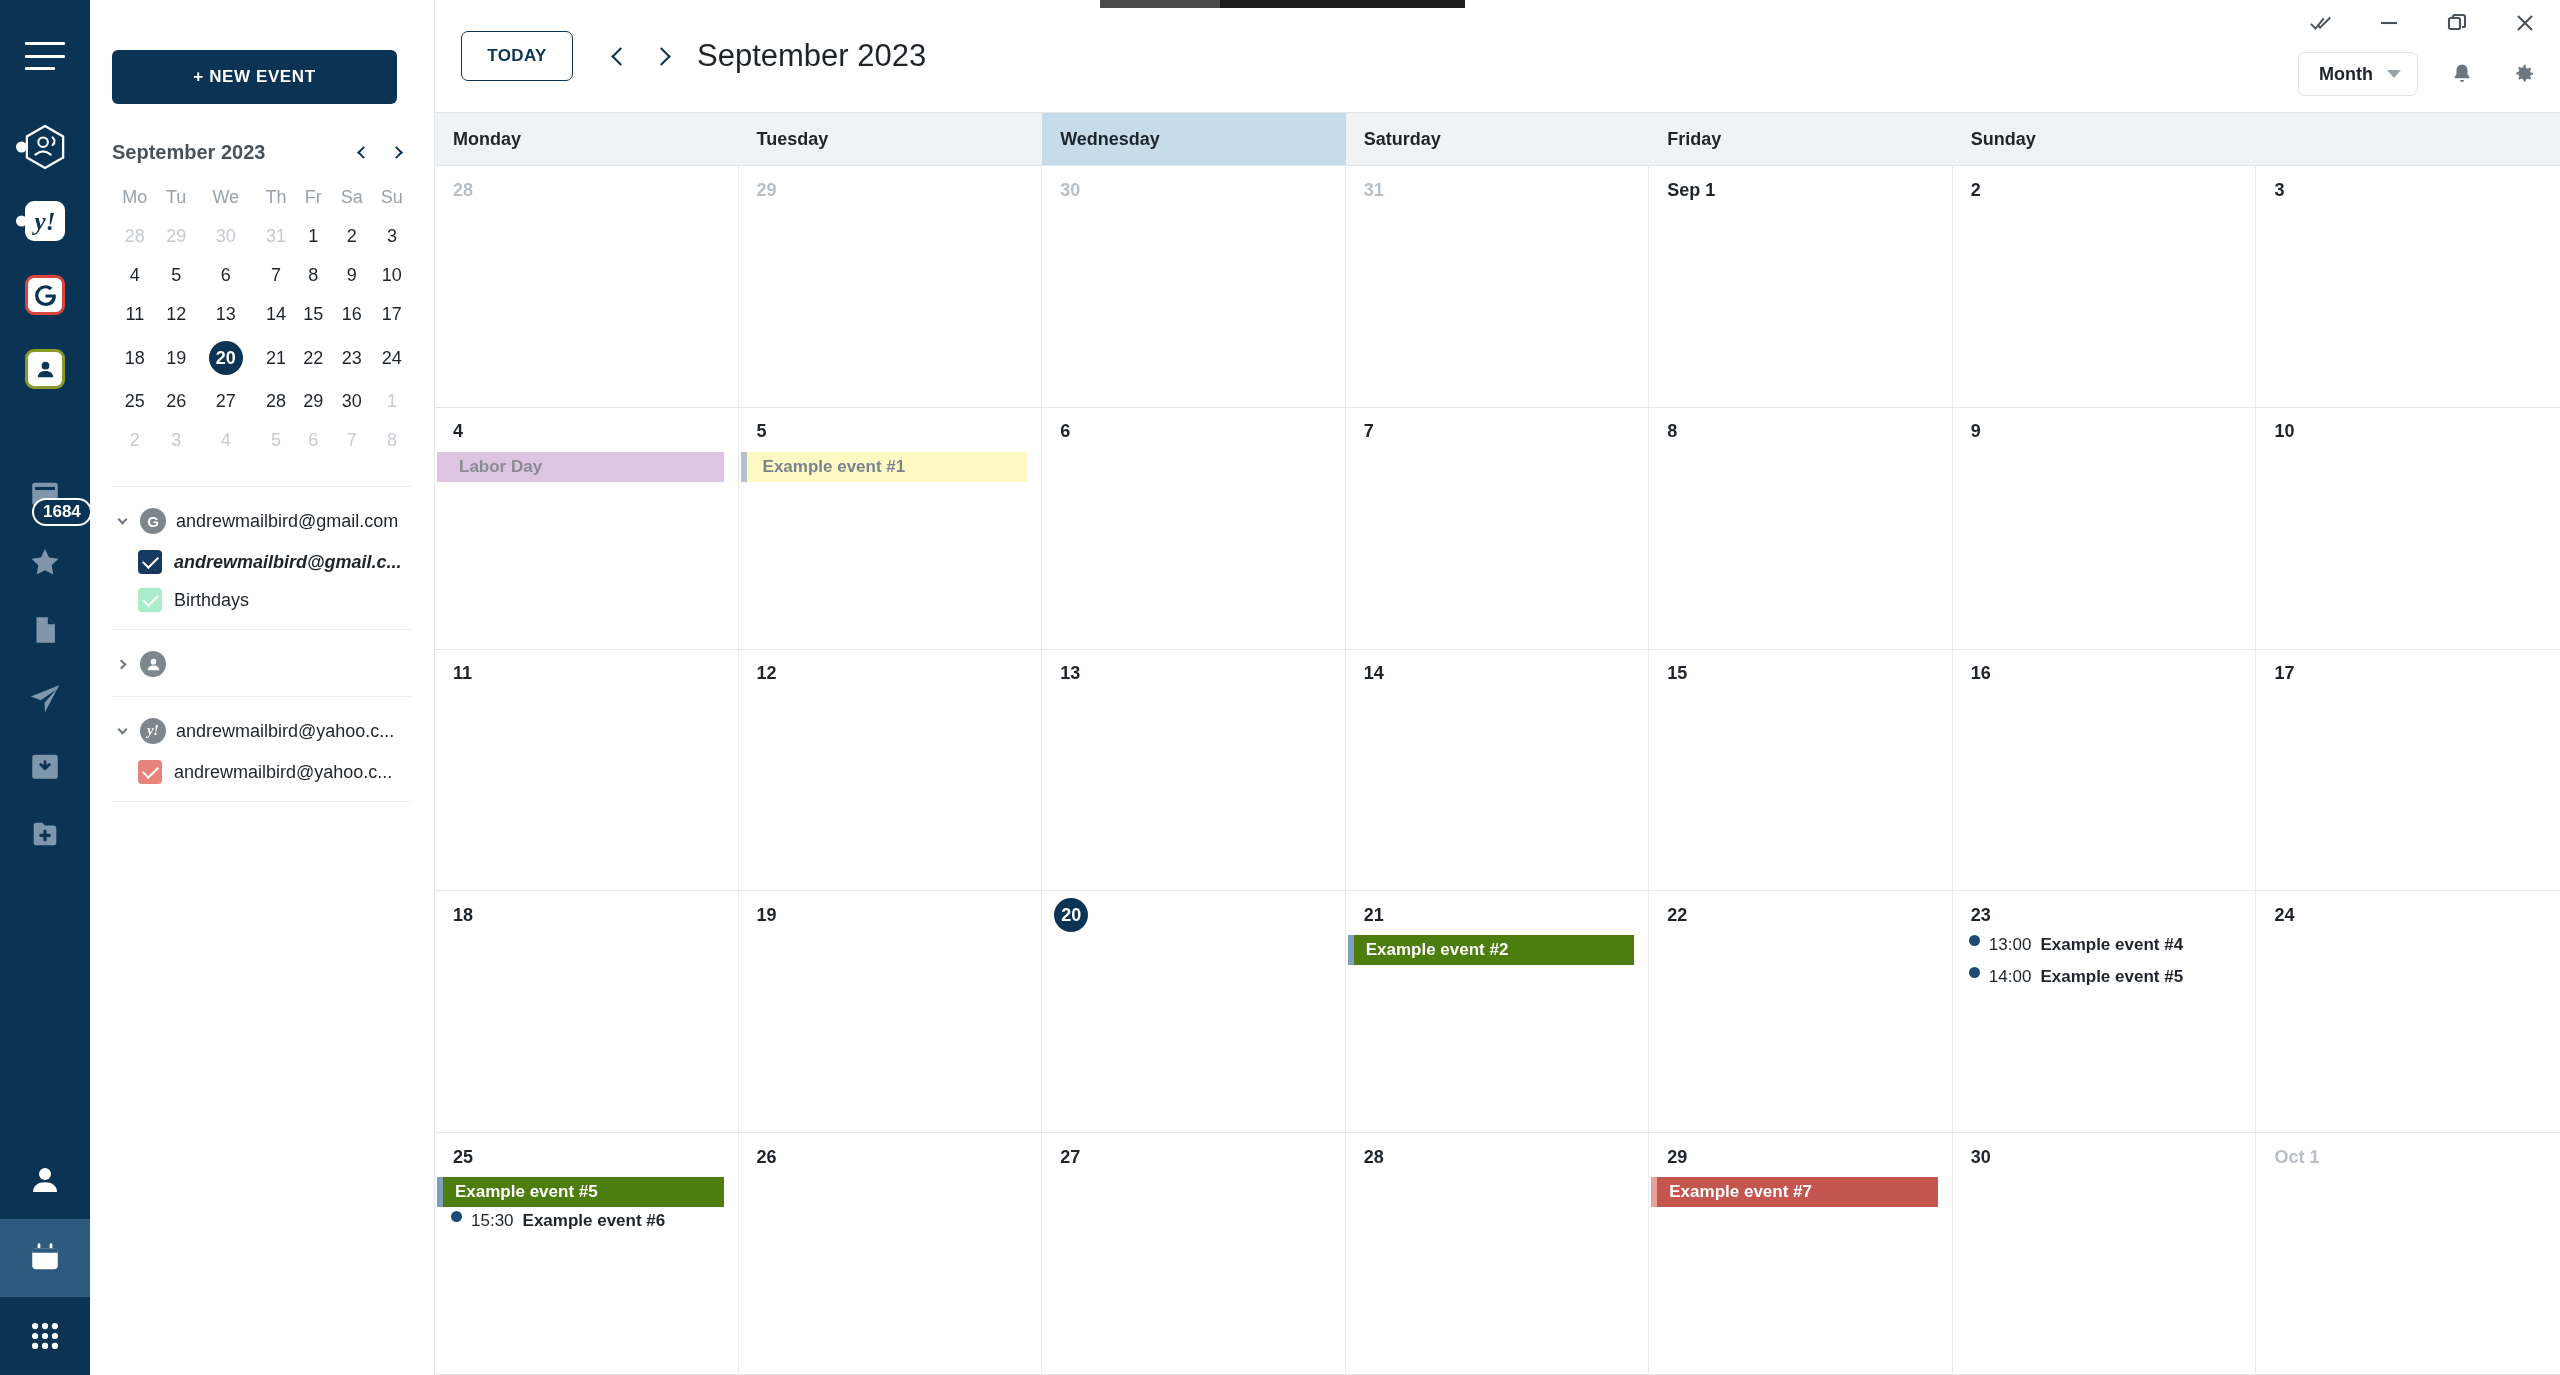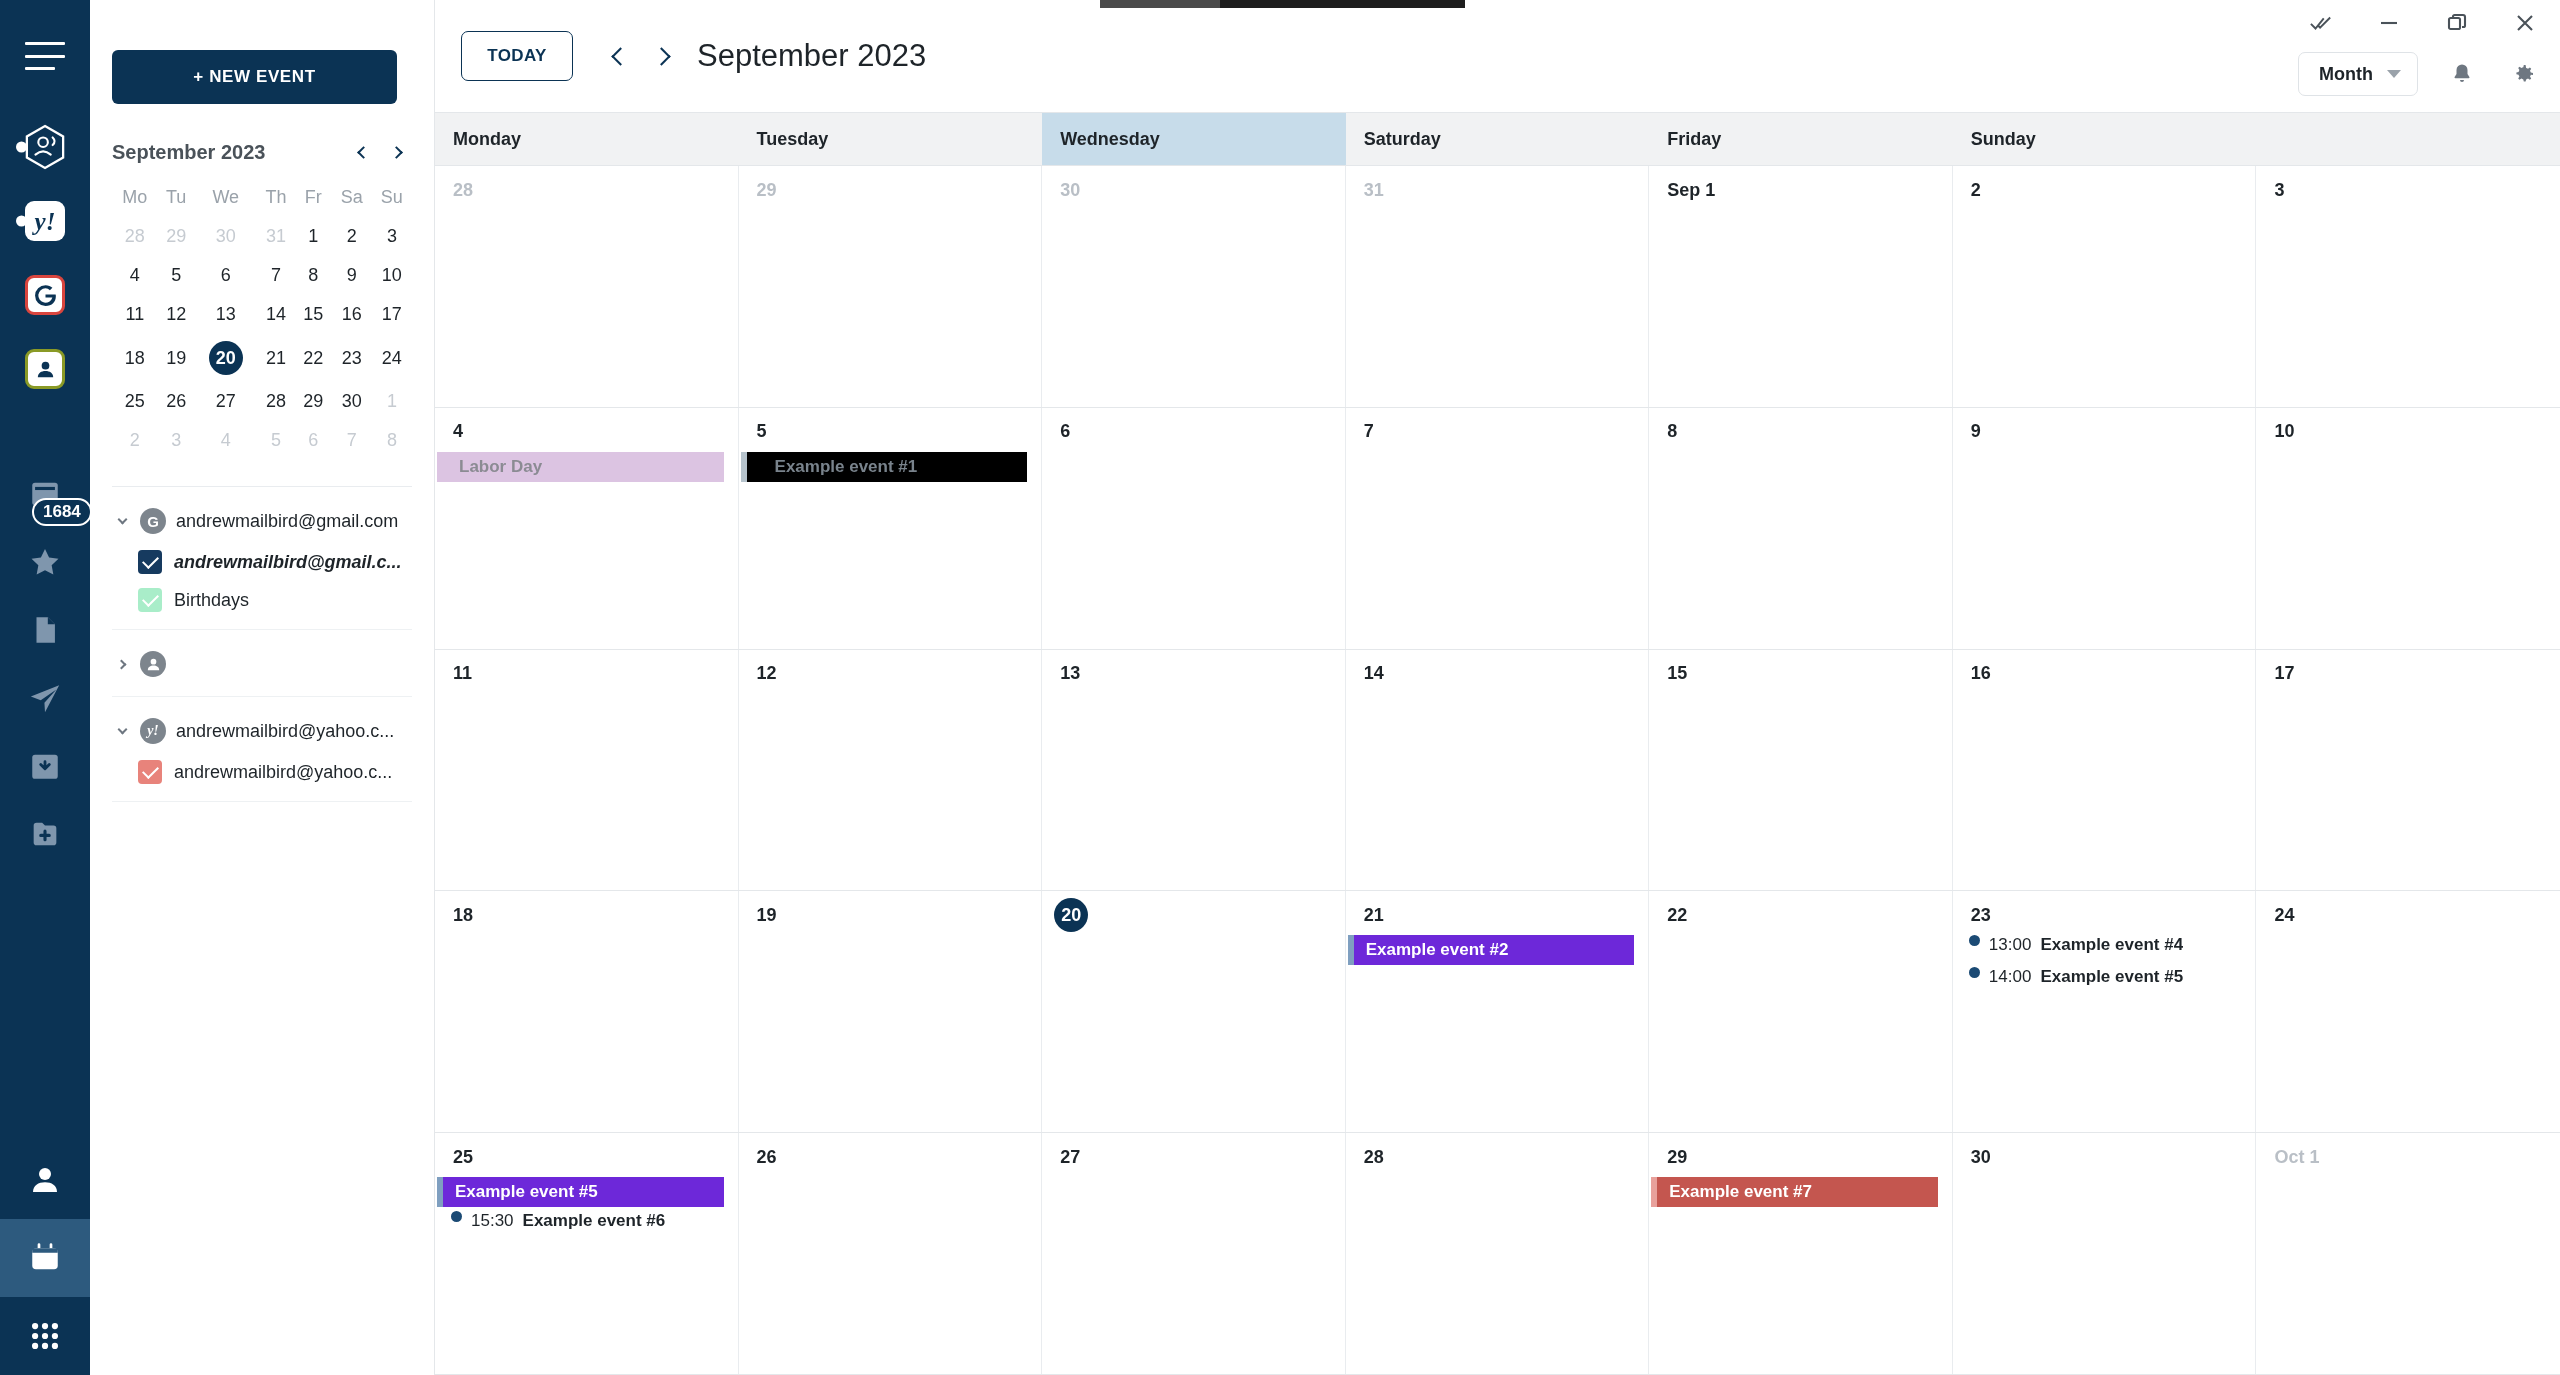--- a/index.html
+++ b/index.html
@@ -281,24 +281,24 @@
   }
   .evts { margin-top: 6px; display:flex; flex-direction:column; gap: 4px; }
 
   .ev-block {
     height: 30px; display:flex; align-items:center;
     margin: 0 14px 0 2px;
     padding-left: 12px;
     font-size: 17px; font-weight:bold;
     white-space:nowrap; overflow:hidden; text-overflow:ellipsis;
   }
-  .ev-block.navy   { background:#6d28d9; color:#ffffff; border-left: 6px solid #7f9fc0; }
+  .ev-block.navy   { background:#4d7c0f; color:#ffffff; border-left: 6px solid #7f9fc0; }
   .ev-block.red    { background:#c4564f; color:#ffffff; border-left: 6px solid #e8a09b; }
   .ev-block.lilac  { background:#dcc4e2; color:#8b8b93; border-left: 6px solid #dcc4e2; padding-left: 16px; }
-  .ev-block.slate  { background:#000000; color:#79838c; border-left: 6px solid #b6c3cc; padding-left: 28px; }
+  .ev-block.slate  { background:#fef9c3; color:#79838c; border-left: 6px solid #b6c3cc; padding-left: 16px; }
 
   .ev-timed {
     display:flex; gap: 9px;
     padding-left: 16px; height: 28px;
     font-size: 17px; color:#1e2429;
   }
   .ev-timed .tdot { width: 11px; height: 11px; border-radius:50%; background:#1b4a74; flex:0 0 11px; }
   .ev-timed .ttime { color:#1e2429; }
   .ev-timed .ttitle { font-weight:bold; color:#1e2429; white-space:nowrap; overflow:hidden; text-overflow:ellipsis; }
 </style>

